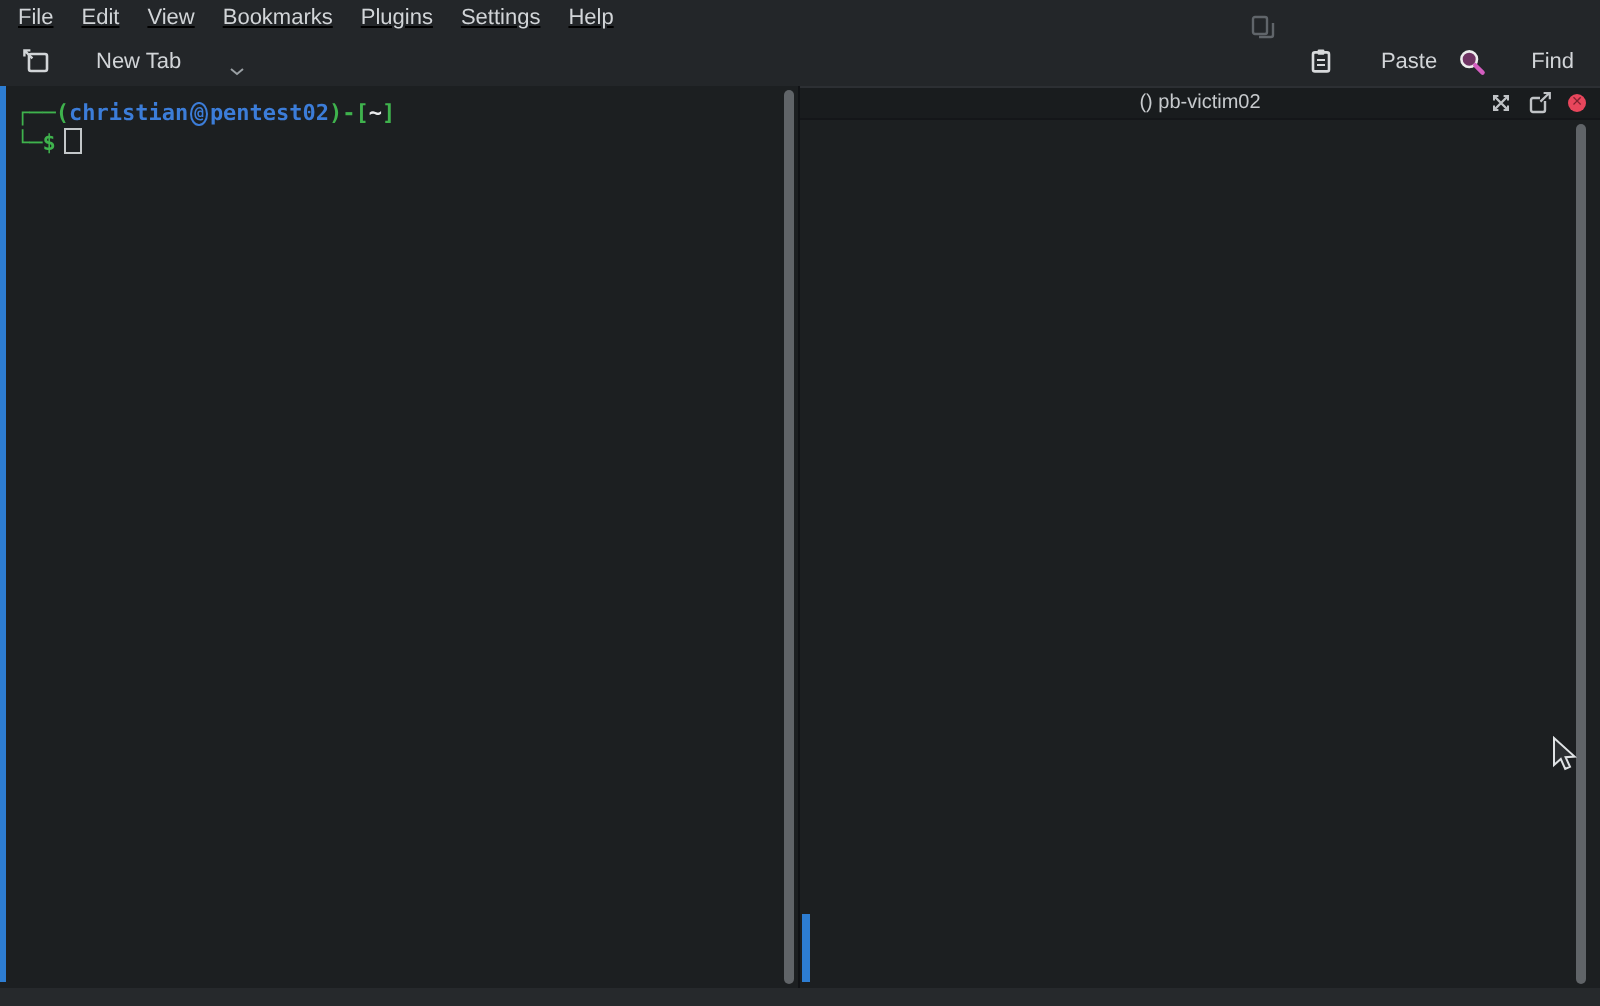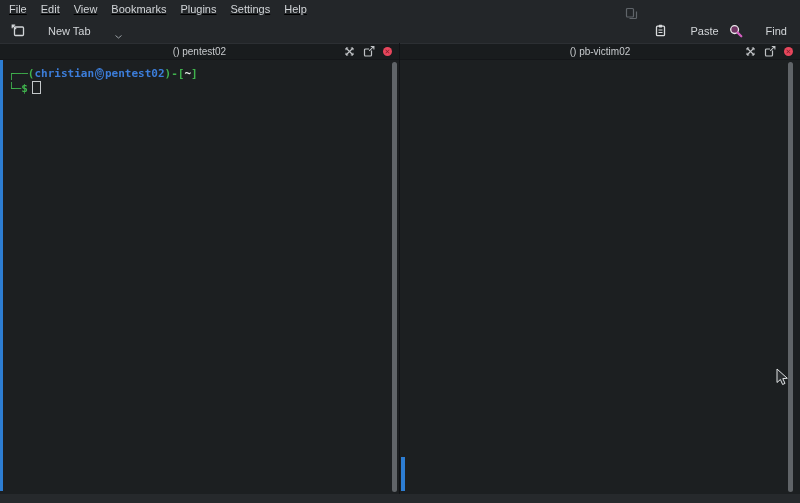--- a/index.html
+++ b/index.html
@@ -120,38 +120,20 @@
         <path d="M8.6 8.6 L12.3 12.3" stroke="#d45ec0" stroke-width="2.2" stroke-linecap="round"></path>
       </svg>
     </span>
     <span>Find</span>
   </button>
 </div>
 
 <div class="split">
 
   <div class="pane left">
-    <div class="pane-header">
-      <span class="pane-title">() pentest02</span>
-      <span class="hicons">
-        <button class="hbtn">
-          <svg width="11" height="11" viewBox="0 0 11 11" fill="none" stroke="#c0c3c6" stroke-width="1.2">
-            <path d="M2 2 L9 9 M9 2 L2 9"></path>
-            <path d="M2 4.2 V2 H4.2 M6.8 2 H9 V4.2 M9 6.8 V9 H6.8 M4.2 9 H2 V6.8" stroke-width="1"></path>
-          </svg>
-        </button>
-        <button class="hbtn">
-          <svg width="12" height="11" viewBox="0 0 12 11" fill="none" stroke="#c0c3c6" stroke-width="1.2">
-            <path d="M8.5 4.5 V9 a1 1 0 0 1 -1 1 H2.5 a1 1 0 0 1 -1 -1 V4 a1 1 0 0 1 1 -1 H6"></path>
-            <path d="M6.2 4.8 L10.8 0.4 M7.8 0.5 H10.9 V3.6" stroke-width="1.1"></path>
-          </svg>
-        </button>
-        <button class="hbtn close-dot">✕</button>
-      </span>
-    </div>
     <div class="pane-body">
       <div class="accent-full"></div>
       <div class="tline"><span class="g">┌──(</span><span class="kb">christian</span><span class="kb circ-at">@</span><span class="kb">pentest02</span><span class="g">)-[</span><span class="w">~</span><span class="g">]</span></div>
       <div class="tline"><span class="g">└─$</span><span class="cursor"></span></div>
       <div class="vscroll"></div>
     </div>
   </div>
 
   <div class="pane right">
     <div class="pane-header">

